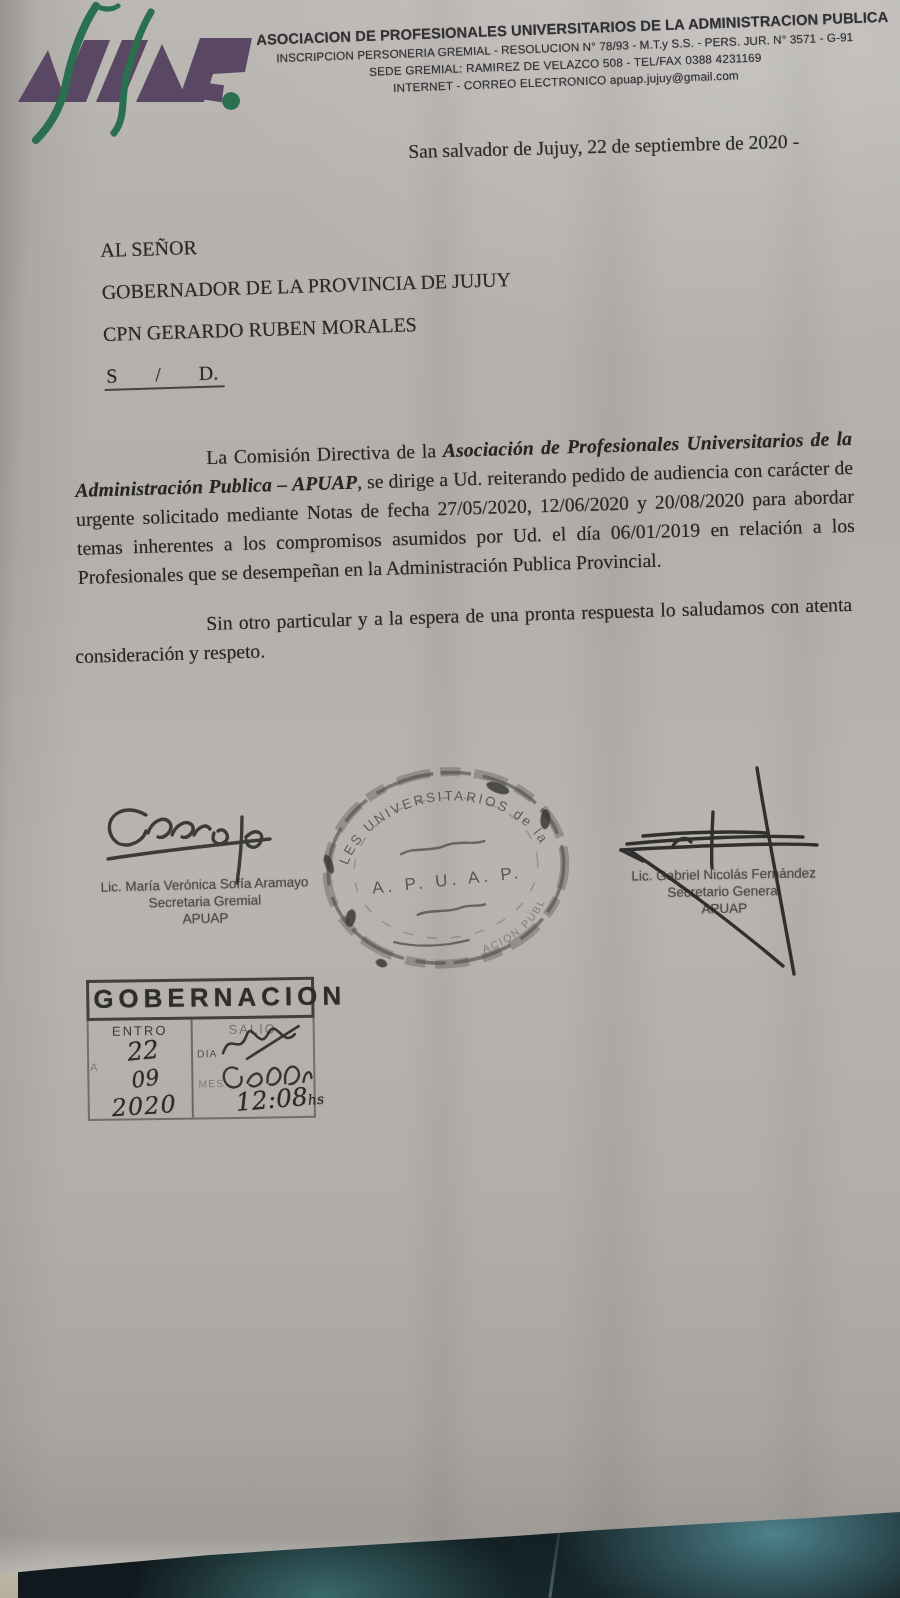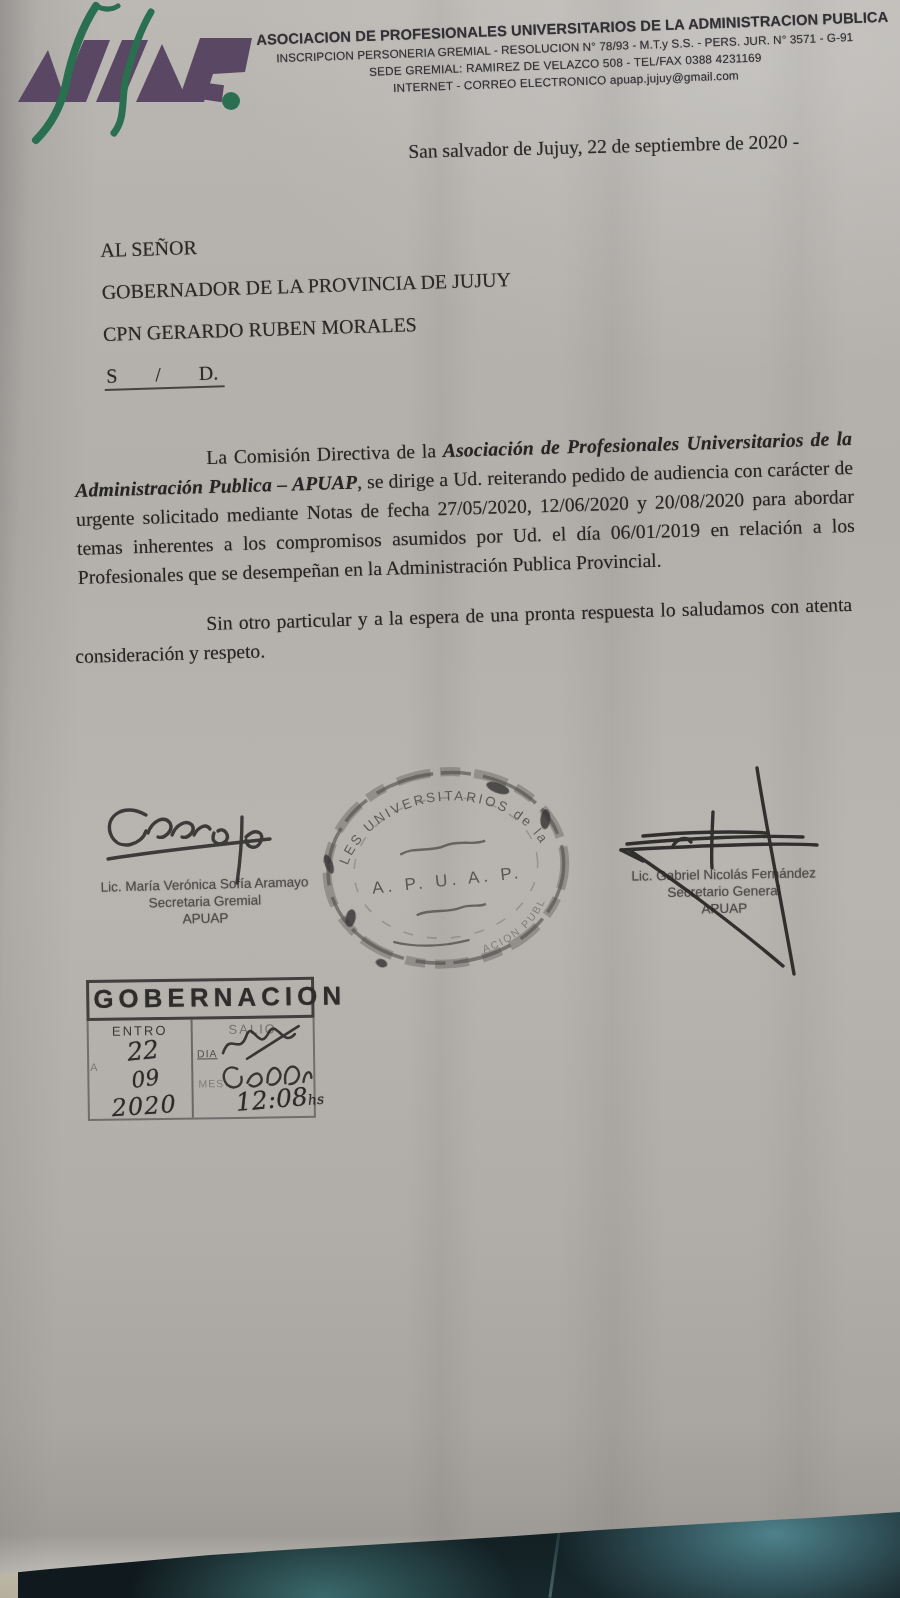--- a/index.html
+++ b/index.html
@@ -247,21 +247,21 @@
       <div class="gob-body">
         <span class="gob-partial">A</span>
         <div class="gob-left">
           <div class="gob-colhead">ENTRO</div>
           <span class="hw hw-22">22</span>
           <span class="hw hw-09">09</span>
           <span class="hw hw-2020">2020</span>
         </div>
         <div class="gob-right">
           <div class="gob-colhead out">SALIO</div>
-          <span class="mini" style="left:4px; top:28px;text-decoration:underline;">DIA</span>
+          <span class="mini" style="left:4px; top:28px;">DIA</span>
           <span class="mini" style="left:5px; top:58px; opacity:.55;">MES</span>
           <svg class="scrawl" style="left:26px; top:2px;" width="90" height="42" viewBox="0 0 90 42">
             <g fill="none" stroke="#2b2a29" stroke-width="2.6" stroke-linecap="round" opacity=".9">
               <path d="M4,32 C12,10 20,36 28,14 C34,0 40,32 50,12 C58,-2 64,28 76,14"></path>
               <path d="M28,38 L80,6"></path>
             </g>
           </svg>
           <svg class="scrawl" style="left:24px; top:40px;" width="96" height="34" viewBox="0 0 96 34">
             <g fill="none" stroke="#2b2a29" stroke-width="2.4" stroke-linecap="round" opacity=".9">
               <path d="M20,10 C8,4 2,18 10,26 C16,31 26,28 24,18"></path>

